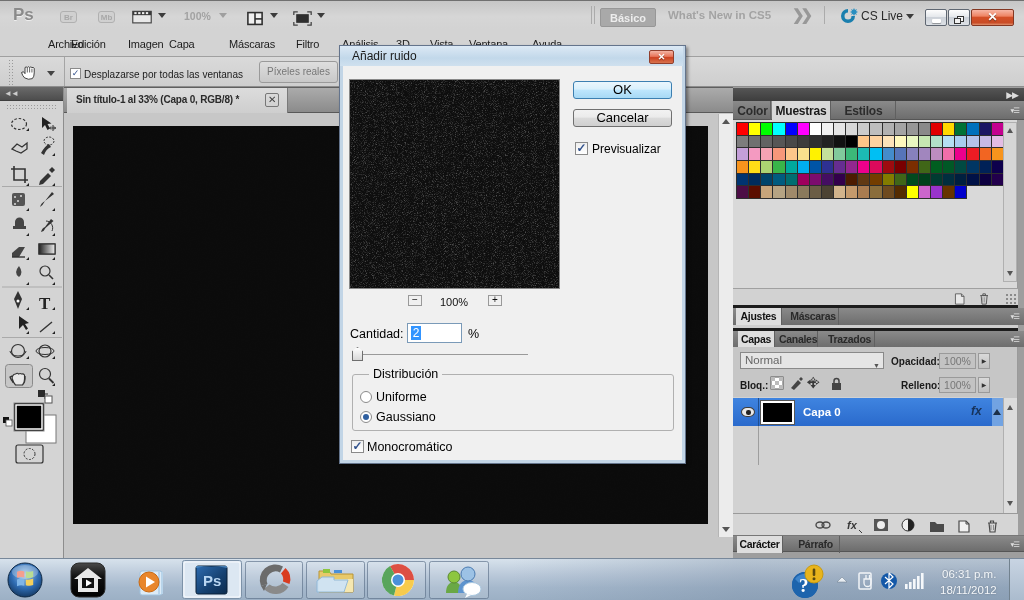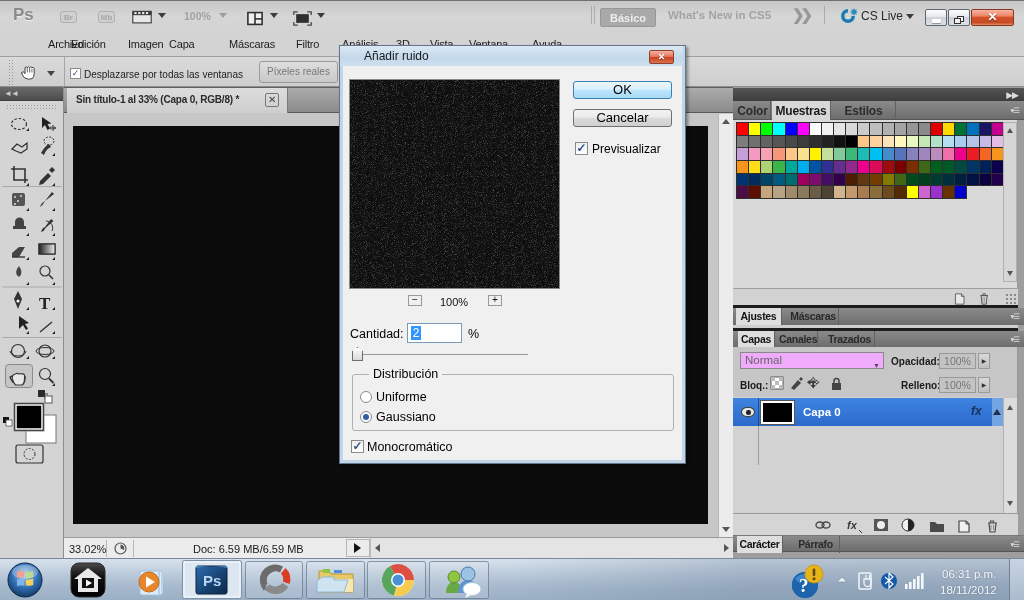--- a/index.html
+++ b/index.html
@@ -72,42 +72,42 @@
  line-height:20px;text-align:center;border-right:1px solid #606060;}
 .ptab.on{background:#d8d8d8;color:#1a1a1a;}
 .pmenu{position:absolute;right:5px;top:5px;color:#dedede;font-size:7.5px;letter-spacing:-1px;}
 #dock{font-size:0;}
 .sw{display:inline-block;width:12.14px;height:12.66px;border-right:1px solid #2e2e2e;border-bottom:1px solid #2e2e2e;}
 #swgrid{left:3px;top:2px;width:268px;border-top:1px solid #2e2e2e;border-left:1px solid #2e2e2e;line-height:0;}
 #swcontent{left:0;top:33px;width:285px;height:168px;background:#d9d9d9;border-right:1px solid #9a9a9a;}
 #swbottom{left:0;top:201px;width:285px;height:17px;background:#d2d2d2;border-top:1px solid #a0a0a0;}
 .vsb{background:#d6d6d6;border:1px solid #b0b0b0;}
 #capascontent{left:0;top:260px;width:285px;height:188px;background:#c6c6c6;border-right:1px solid #9a9a9a;}
-#combo{left:7px;top:5px;width:144px;height:17px;background:#f0abfc;border:1px solid #898989;
+#combo{left:7px;top:5px;width:144px;height:17px;background:#e5e5e5;border:1px solid #898989;
  font-size:11.5px;color:#666;line-height:15px;padding-left:4px;}
 .valbox{position:absolute;width:37px;height:16px;border:1px solid #9a9a9a;background:#c3c3c3;
  font-size:10.5px;color:#777;line-height:14px;text-align:center;}
 .valarrbtn{position:absolute;width:12px;height:16px;border:1px solid #9a9a9a;background:linear-gradient(#d9d9d9,#c0c0c0);color:#333;font-size:6px;line-height:15px;text-align:center;}
 .plab{position:absolute;font-size:10px;font-weight:bold;color:#1a1a1a;}
 #layerrows{left:0;top:50px;width:270px;height:116px;background:#d2d2d2;}
 #selrow{left:0;top:1px;width:270px;height:28px;background:linear-gradient(#3f84e0,#2a6acc);}
 #sellight{left:259px;top:0;width:11px;height:28px;background:#72a3e2;}
 .eye{position:absolute;width:14px;height:10px;border:1px solid #3c3c3c;border-radius:50%/60%;background:#e8e8e8;}
 .eye:after{content:"";position:absolute;left:4px;top:2px;width:4.5px;height:4.5px;border-radius:50%;background:#222;}
 #thumb0{left:28px;top:3px;width:33px;height:23px;background:#000;border:2px solid #fff;outline:1px solid #555;}
 .lrow{position:absolute;left:0;width:270px;height:19px;border-bottom:1px solid #9e9e9e;background:#d2d2d2;font-size:11.5px;color:#1a1a1a;}
 #capbottom{left:0;top:166px;width:285px;height:22px;background:#d5d5d5;border-top:1px solid #9a9a9a;}
 #vsb2{left:270px;top:51px;width:14px;height:115px;background:#dcdcdc;border-left:1px solid #b0b0b0;}
 .ptab2{position:absolute;top:0;height:17px;font-size:10.5px;letter-spacing:-0.3px;font-weight:bold;color:#2a2a2a;line-height:17px;text-align:center;border-right:1px solid #606060;}
 .ptab2.on{background:#dedede;color:#111;}
 
 #dlg{left:339px;top:45px;width:347px;height:419px;background:#f0f0f0;
  border:1px solid #64748c;box-shadow:2px 2px 3px rgba(0,0,0,.4),inset 0 0 0 3px #c2d5e6;}
 #dlgtitle{left:0;top:0;width:343px;height:20px;background:linear-gradient(#dcE9f5,#c2d8ea 60%,#cfe0ee);
- font-size:12px;color:#1a1a1a;line-height:20px;padding-left:24px;}
+ font-size:12px;color:#1a1a1a;line-height:20px;padding-left:12px;}
 #dlgclose{left:309px;top:4px;width:25px;height:14px;border:1px solid #913f2d;border-radius:2px;
  background:linear-gradient(#f3b4a4,#e8765b 45%,#cc4120 55%,#d8734e);color:#fff;
  font-size:9px;font-weight:bold;text-align:center;line-height:12px;text-shadow:0 1px 1px rgba(0,0,0,.4);}
 #preview{left:9px;top:33px;width:211px;height:210px;background:#151515;border:1px solid #888;}
 #okbtn{left:233px;top:35px;width:99px;height:18px;border:1px solid #3c7fb1;border-radius:3px;
  background:linear-gradient(#eaf6fd,#d9f0fc 45%,#bee6fd 50%,#a7d9f5);
  font-size:13px;color:#000;text-align:center;line-height:16px;}
 #cancelbtn{left:233px;top:63px;width:99px;height:18px;border:1px solid #707070;border-radius:3px;
  background:linear-gradient(#f2f2f2,#ebebeb 45%,#dbdbdb 50%,#cfcfcf);
  font-size:13px;color:#000;text-align:center;line-height:16px;}
@@ -312,36 +312,20 @@
           <feTurbulence type="fractalNoise" baseFrequency="0.9" numOctaves="2" seed="3"></feTurbulence>
           <feColorMatrix type="matrix" values="0 0 0 0 0, 0 0 0 0 0, 0 0 0 0 0, 0.3 0.3 0.3 0 0"></feColorMatrix>
         </filter>
         <rect width="635" height="398" fill="#0d0d0d"></rect>
         <rect width="635" height="398" filter="url(#nz2)" opacity="0.18"></rect>
       </svg></div>
   <div class="abs" id="vscroll">
     <div class="abs scar" style="left:3px;top:5px;border-bottom:5px solid #555;"></div>
     <div class="abs scar" style="left:3px;bottom:5px;border-top:5px solid #555;"></div>
   </div>
-  <div class="abs" id="statusbar">
-    <span class="abs" id="zoomfield">33.02%</span>
-    <div class="abs" style="left:42px;top:2px;width:1px;height:17px;background:#b5b5b5;"></div>
-    <svg class="abs" style="left:50px;top:4px;" width="13" height="13" viewBox="0 0 13 13">
-        <circle cx="6.5" cy="6.5" r="5.5" fill="none" stroke="#555" stroke-width="1.2"></circle>
-        <path d="M6.5 6.5 L6.5 2.5 A4 4 0 0 1 10 8 z" fill="#555"></path>
-      </svg>
-    <div class="abs" style="left:69px;top:2px;width:1px;height:17px;background:#b5b5b5;"></div>
-    <span class="abs" id="docinfo">Doc: 6.59 MB/6.59 MB</span>
-    <div class="abs" id="statbox"></div>
-      <div class="abs" id="statarr"></div>
-    <div class="abs" id="hscroll">
-      <div class="abs scar" style="left:4px;top:6px;border-top:4px solid transparent;border-bottom:4px solid transparent;border-right:5px solid #555;border-left:none;"></div>
-      <div class="abs scar" style="right:4px;top:6px;border-top:4px solid transparent;border-bottom:4px solid transparent;border-left:5px solid #555;border-right:none;"></div>
-    </div>
-  </div>
 </div>
 
 <div class="abs" id="dock">
   <div class="abs dockhead" style="top:1px;">
       <span style="position:absolute;right:6px;top:1px;font-size:9px;letter-spacing:-1px;">▶▶</span>
     </div>
   <div class="abs ptabbar" style="top:14px;height:19px;">
     <div class="ptab" style="left:2px;width:36px;">Color</div>
     <div class="ptab on" style="left:39px;width:59px;">Muestras</div>
     <div class="ptab" style="left:99px;width:64px;">Estilos</div>

